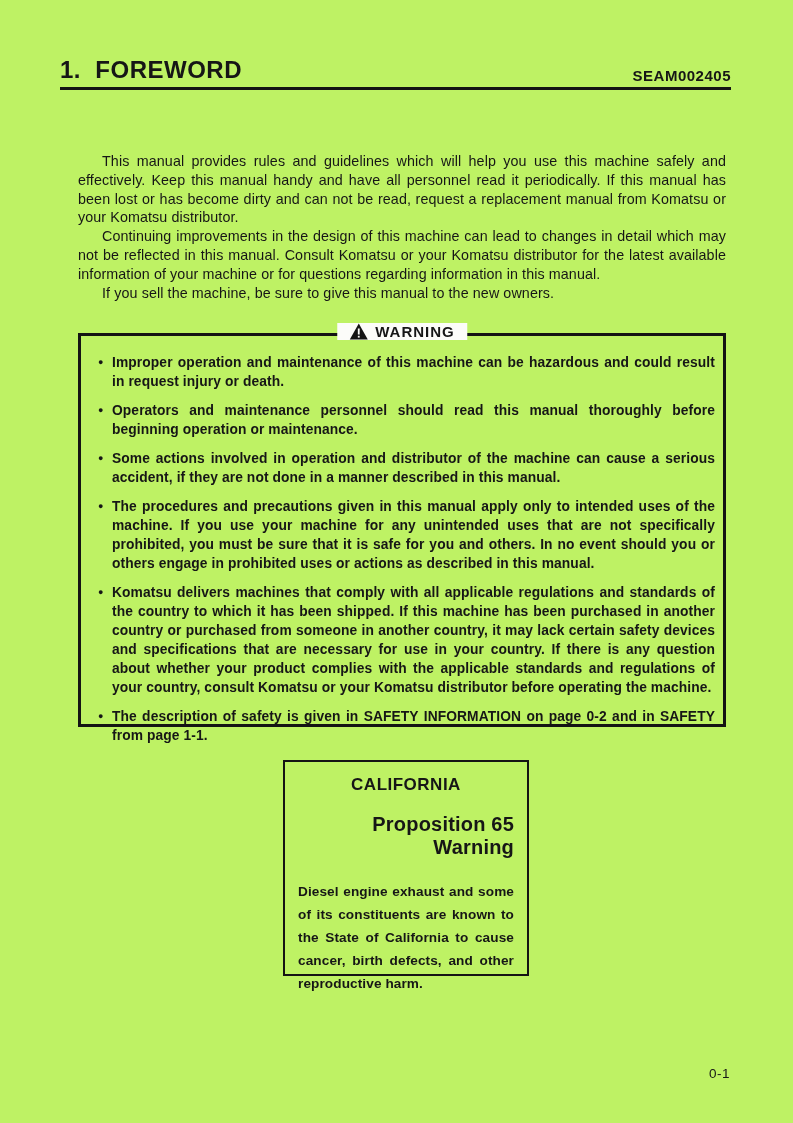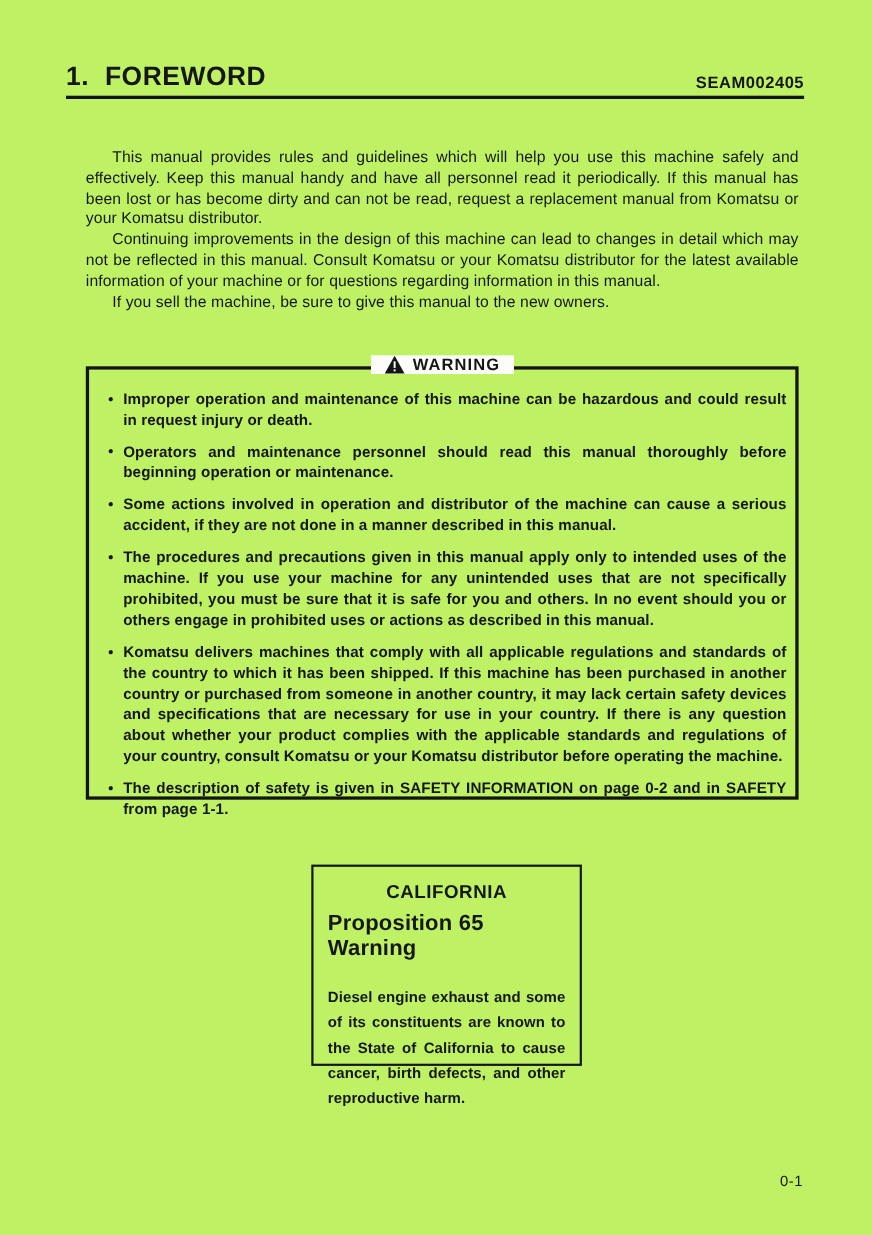--- a/index.html
+++ b/index.html
@@ -37,21 +37,21 @@
     font-size: 15px;
     font-weight: bold;
     letter-spacing: 0.5px;
   }
 
   
   .intro {
     position: absolute;
     left: 78px;
     right: 67px;
-    top: 134px;
+    top: 152px;
     font-size: 14.3px;
     line-height: 18.8px;
     text-align: justify;
     letter-spacing: 0.1px;
   }
   .intro p { text-indent: 24px; }
 
   
   .watermark {
     position: absolute;
@@ -107,37 +107,37 @@
   .warn-item .warn-text {
     flex: 1;
     text-align: justify;
     letter-spacing: 0.1px;
   }
 
   
   .california-box {
     position: absolute;
     left: 283px;
-    top: 786px;
+    top: 760px;
     width: 246px;
-    height: 183px;
+    height: 216px;
     border: 2px solid #141414;
     padding: 13px 13px 8px 13px;
   }
   .cal-title {
     text-align: center;
     font-size: 17px;
     font-weight: bold;
     letter-spacing: 0.5px;
   }
   .cal-subtitle {
-    text-align: left;
+    text-align: right;
     font-size: 20px;
     font-weight: bold;
-    margin-top: 7px;
+    margin-top: 18px;
     letter-spacing: 0.2px;
   }
   .cal-body {
     margin-top: 21px;
     font-size: 13.6px;
     font-weight: bold;
     line-height: 23px;
     text-align: justify;
     letter-spacing: 0.1px;
   }

